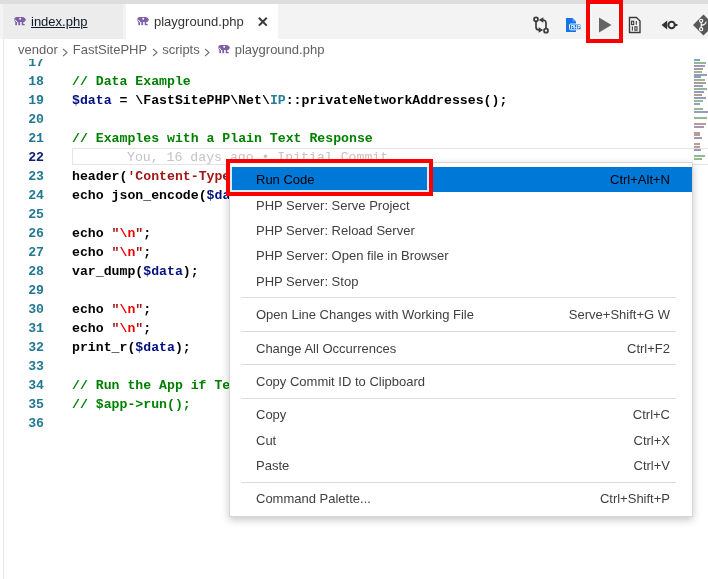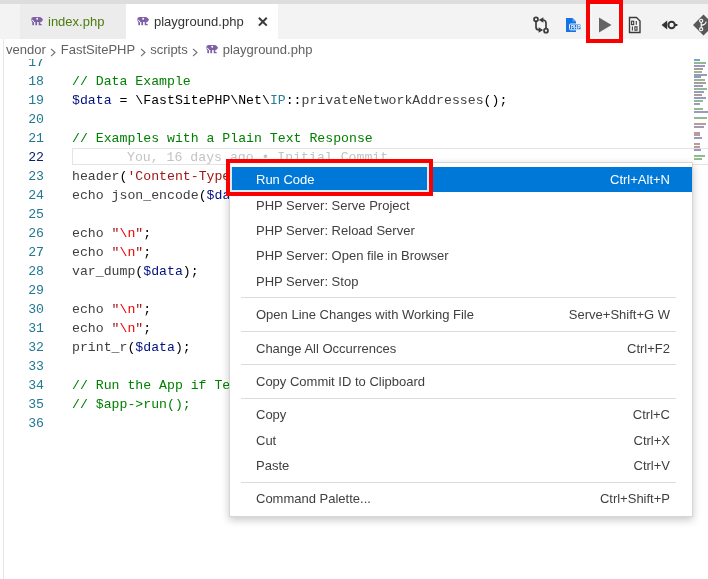--- a/index.html
+++ b/index.html
@@ -4,58 +4,58 @@
 <style>
 * { margin:0; padding:0; box-sizing:border-box; }
 html,body { width:708px; height:579px; overflow:hidden; background:#fff;
   font-family:"Liberation Sans", sans-serif; }
 #stage { position:relative; width:708px; height:579px; overflow:hidden; }
 .abs { position:absolute; }
 
 #topstrip { left:0; top:0; width:708px; height:4px; background:#dddddd; }
 #tabstrip { left:0; top:4px; width:708px; height:35px; background:#f3f3f3; }
 .tab { position:absolute; top:0; height:35px; display:flex; align-items:center; font-size:13px; }
-#tab1 { left:20px; width:120px; background:#ececec; color:#4d7c0f; }
+#tab1 { left:3px; width:120px; background:#ececec; color:#0f172a;text-decoration:underline; }
 #tab2 { left:126px; width:152px; background:#ffffff; color:#333333; }
 .tabicon { margin-left:10px; margin-right:5px; }
 .closex { margin-left:13px; color:#3c3c3c; font-size:14.5px; font-weight:bold; }
 
 #crumbs { left:4px; top:39px; width:704px; height:20px; background:#fff;
   display:flex; align-items:center; font-size:13px; color:#616161; }
 .chev { margin:0 4.5px; display:inline-block; width:6px; height:9px; }
 
 #leftline { left:3px; top:39px; width:1px; height:540px; background:#e7e7e7; }
 
 #editor { left:4px; top:59px; width:704px; height:520px; overflow:hidden; background:#fff; }
 .row { position:absolute; left:0; width:100%; height:19px; line-height:19px;
-  font-family:"Liberation Mono", monospace; font-size:13.2px; white-space:pre; }
+  font-family:"Liberation Mono", monospace; font-size:13.2px; white-space:pre;font-weight:bold; }
 .ln { position:absolute; left:0; top:0; width:40px; text-align:right; color:#237893; }
 .ln.cur { color:#0b216f; }
 .code { position:absolute; left:68px; top:0; }
 .c-com { color:#008000; }
 .c-var { color:#001080; }
 .c-cls { color:#267f99; }
-.c-fn { color:#404040; }
+.c-fn { color:#000000; }
 .c-str { color:#a31515; }
 .c-esc { color:#ee0000; }
 .c-pl { color:#000000; }
 #curline { position:absolute; left:68px; width:640px; height:17px;
   border:1px solid #e4e4e4; }
 #blame { position:absolute; left:123px; color:#c3c3c3;
   font-family:"Liberation Mono", monospace; font-size:13.2px; line-height:19px; }
 
 #minimap { position:absolute; left:686px; top:0; width:18px; height:120px; }
 .mbar { position:absolute; height:2px; }
 
 #menu { left:229px; top:162px; width:464px; background:#fff;
   border:1px solid #d6d6d6; box-shadow:0 3px 8px rgba(0,0,0,0.22);
   padding:4px 0; font-size:13px; color:#3f3f3f; }
 .mi { height:25.4px; display:flex; align-items:center; justify-content:space-between;
   padding:0 22px 0 26px; }
-.mi.sel { background:#0078d7; color:#ffffff;justify-content:space-between; }
+.mi.sel { background:#0078d7; color:#000000;justify-content:space-between; }
 .msep { height:1px; background:#dcdcdc; margin:3.5px 16px 3.5px 11px; }
 
 .redbox { position:absolute; border:4px solid #fb0000; box-shadow:inset 0 0 0 2px rgba(242,250,250,0.9); background:transparent; }
 #red1 { left:586px; top:0px; width:37px; height:43px; }
 #red2 { left:226px; top:159px; width:207px; height:37px; }
 </style>
 </head>
 <body>
 <div id="stage">
   <div class="abs" id="topstrip"></div>
@@ -119,21 +119,21 @@
     </svg>
 
     <svg class="abs" style="left:693px;top:8px" width="15" height="28" viewBox="0 0 15 28">
       <rect x="3" y="5.5" width="15" height="15" transform="rotate(45 10.5 13)" fill="#585858"></rect>
       <circle cx="8.2" cy="8.8" r="1.6" fill="none" stroke="#fff" stroke-width="1.1"></circle>
       <circle cx="8.2" cy="17.2" r="1.6" fill="none" stroke="#fff" stroke-width="1.1"></circle>
       <path d="M8.2 10.5 v4.6 M8.2 13.4 q4.5 -0.8 5 -3.8" stroke="#fff" stroke-width="1.1" fill="none"></path>
     </svg>
   </div>
   <div class="abs" id="crumbs">
-    <span style="margin-left:2px">vendor</span>
+    <span style="margin-left:14px">vendor</span>
       <span class="chev"><svg width="6" height="9" viewBox="0 0 6 9">
           <path d="M1 0.8 L5 4.5 L1 8.2" stroke="#6e6e6e" stroke-width="1.1" fill="none"></path>
         </svg></span>
       <span>FastSitePHP</span>
       <span class="chev"><svg width="6" height="9" viewBox="0 0 6 9">
           <path d="M1 0.8 L5 4.5 L1 8.2" stroke="#6e6e6e" stroke-width="1.1" fill="none"></path>
         </svg></span>
       <span>scripts</span>
       <span class="chev"><svg width="6" height="9" viewBox="0 0 6 9">
           <path d="M1 0.8 L5 4.5 L1 8.2" stroke="#6e6e6e" stroke-width="1.1" fill="none"></path>

